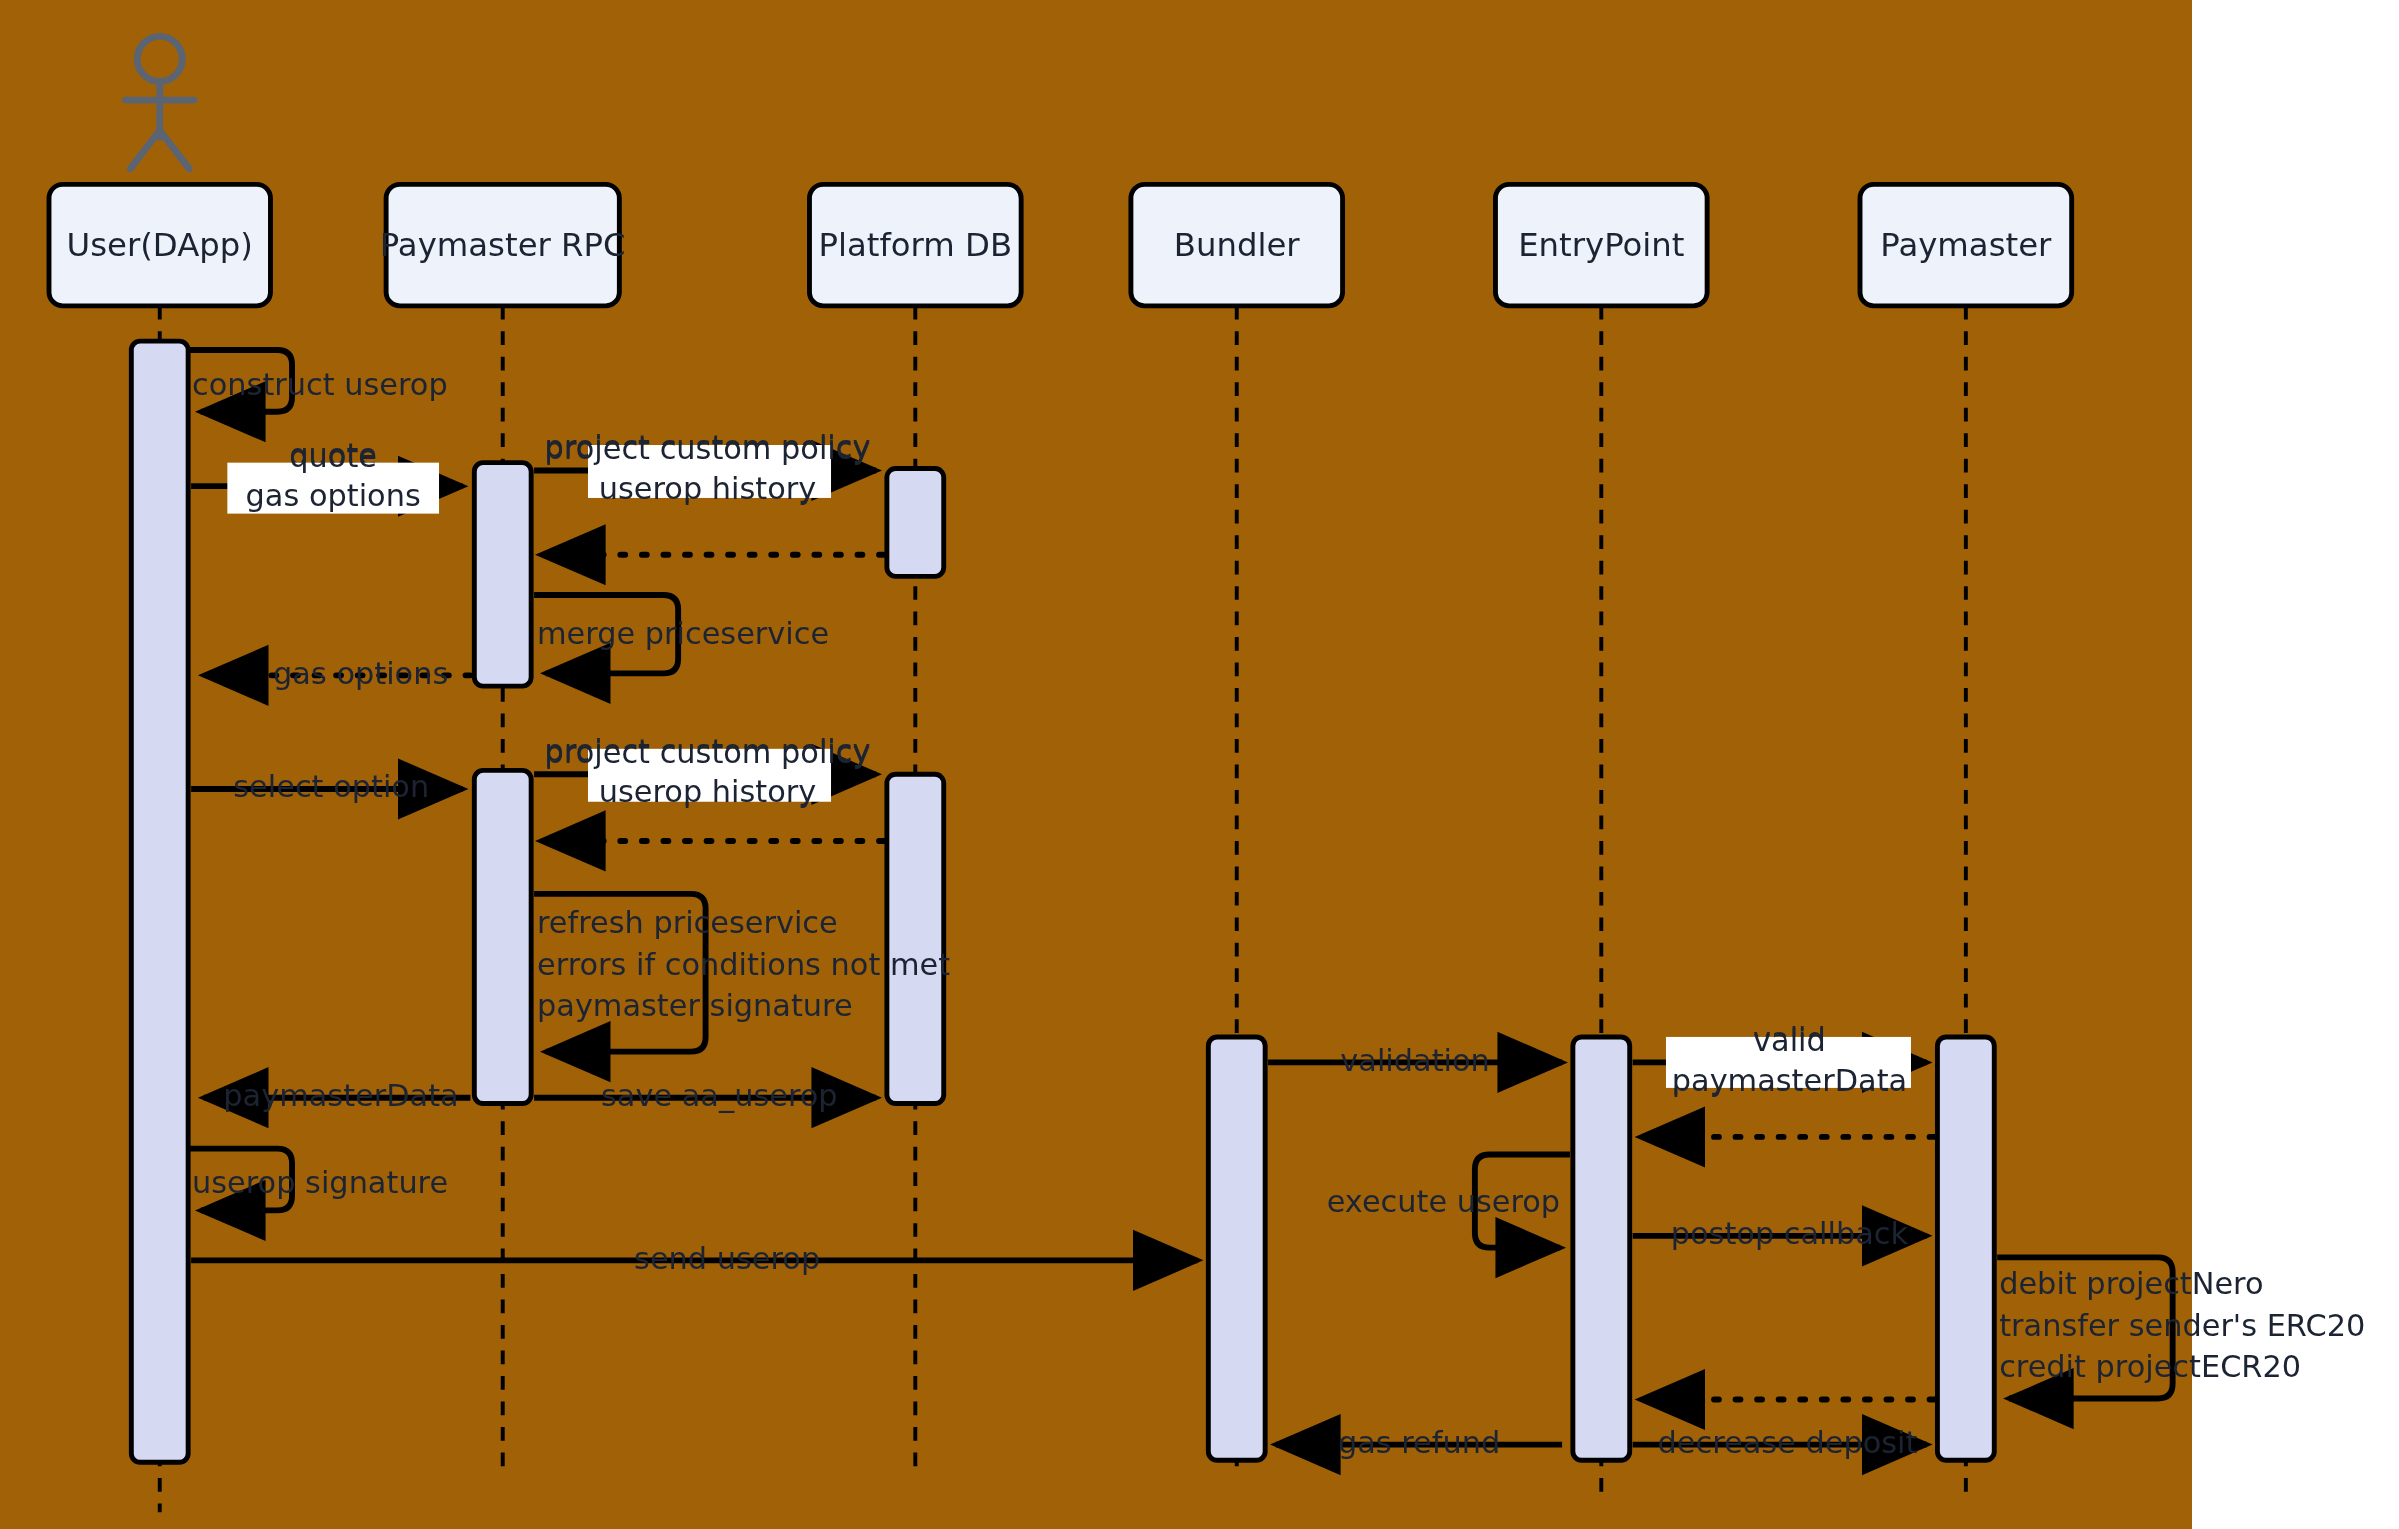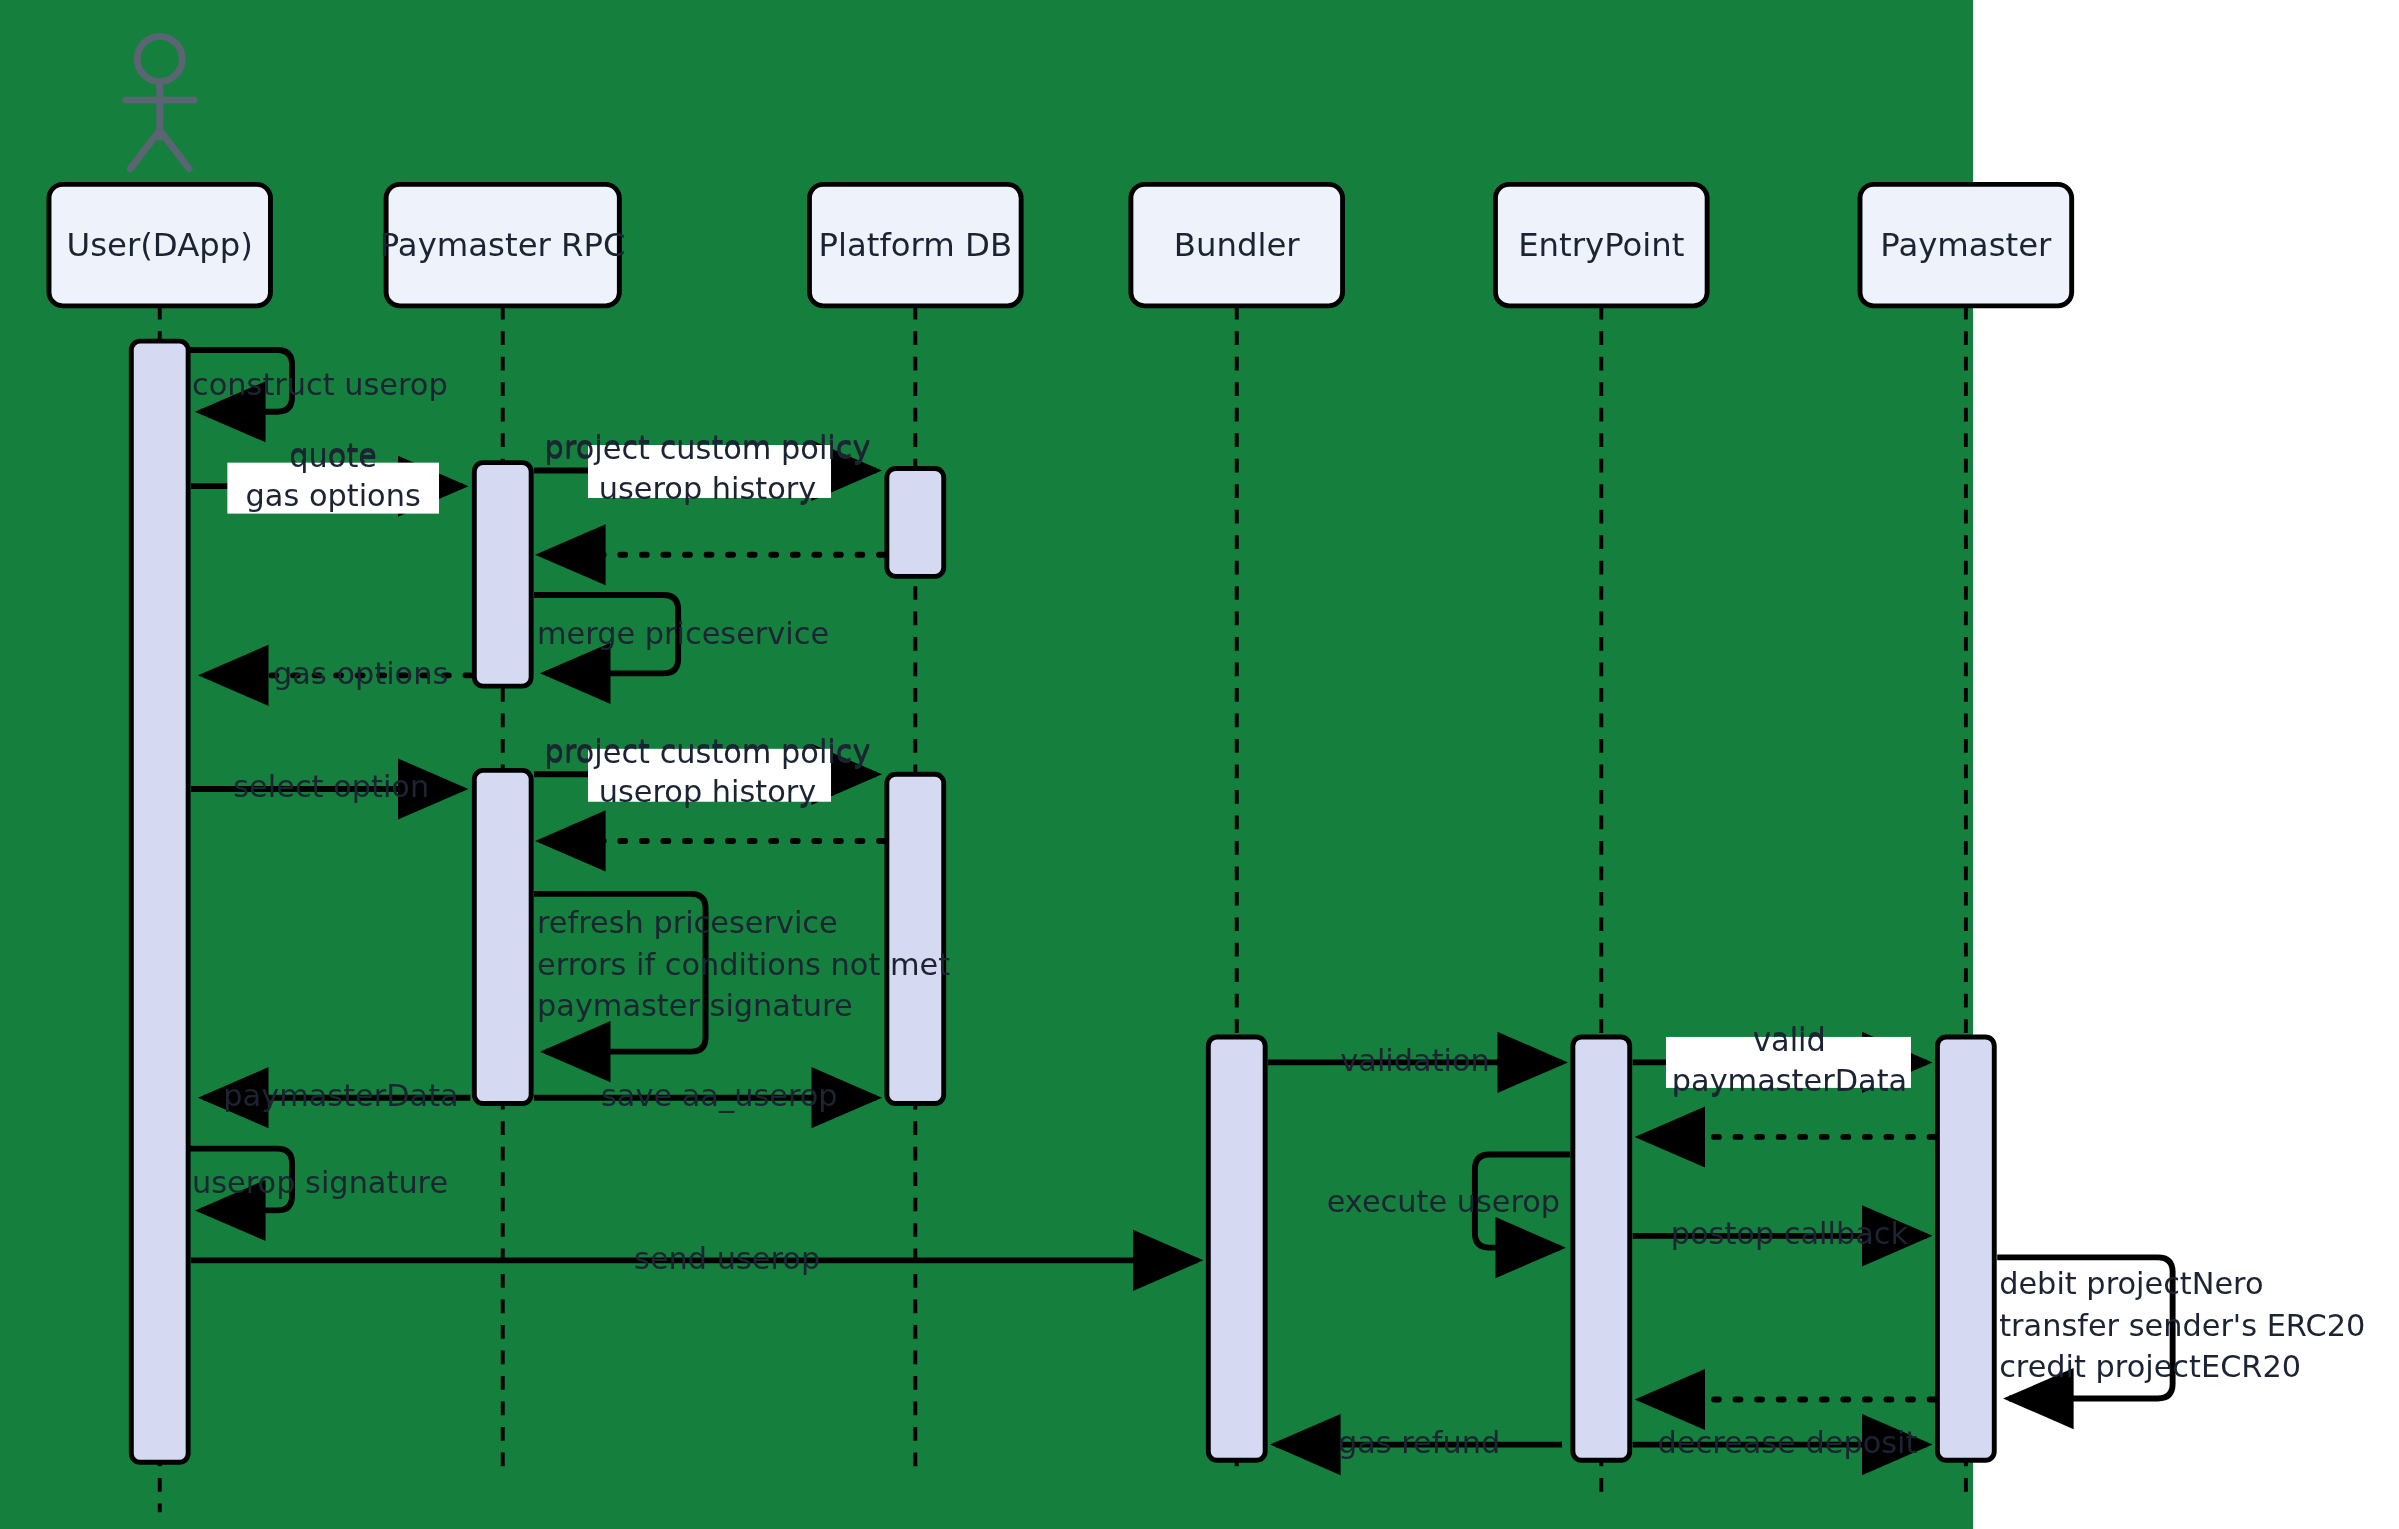--- a/index.html
+++ b/index.html
@@ -8,23 +8,23 @@
     background: #ffffff;
   }
   body {
     width: 2399px;
     height: 1529px;
     overflow: hidden;
     font-family: "DejaVu Sans", sans-serif;
   }
   #diagram-root {
     position: relative;
-    width: 1973px;
+    width: 2192px;
     height: 1529px;
-    background: #15803d;
+    background: #a16207;
   }
   svg#seq {
     display: block;
     width: 2399px;
     height: 1529px;
   }
   .participant-box {
     fill: #eef2fb;
     stroke: #000000;
     stroke-width: 5;

